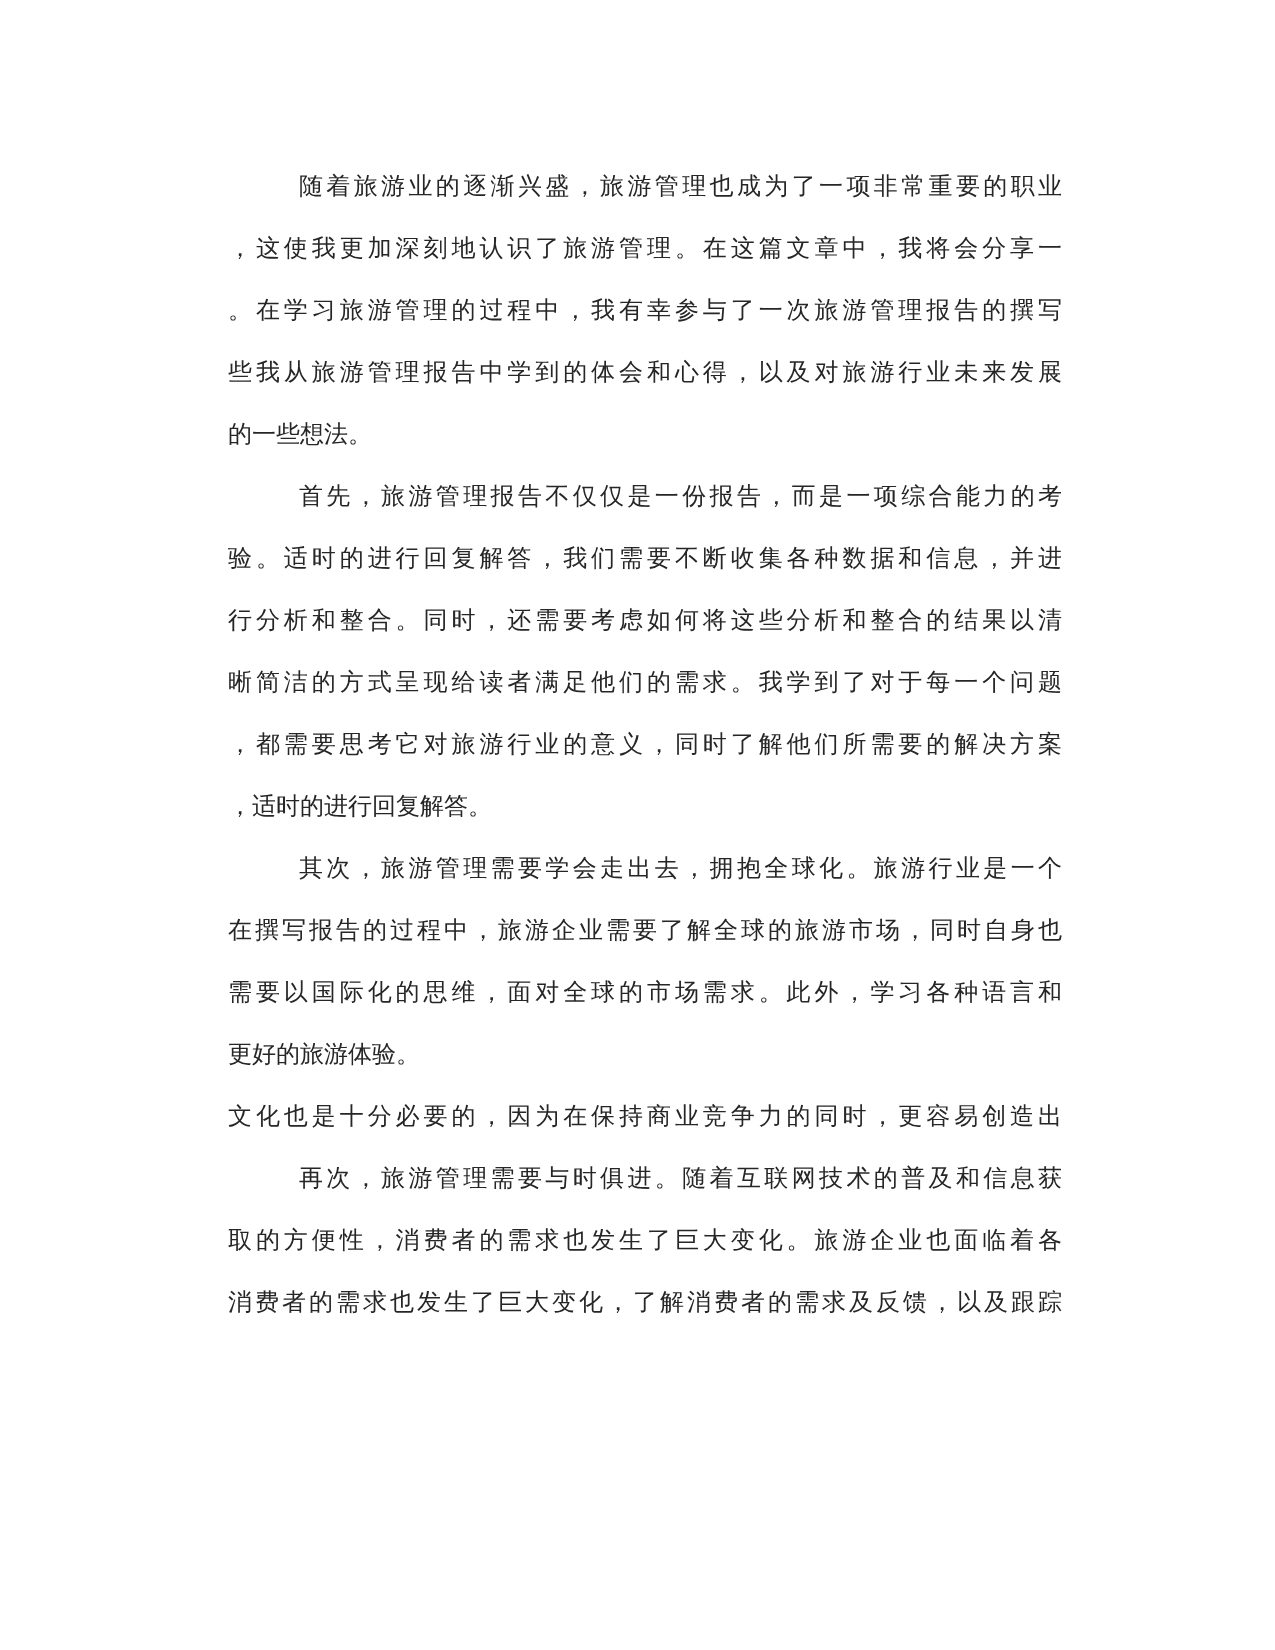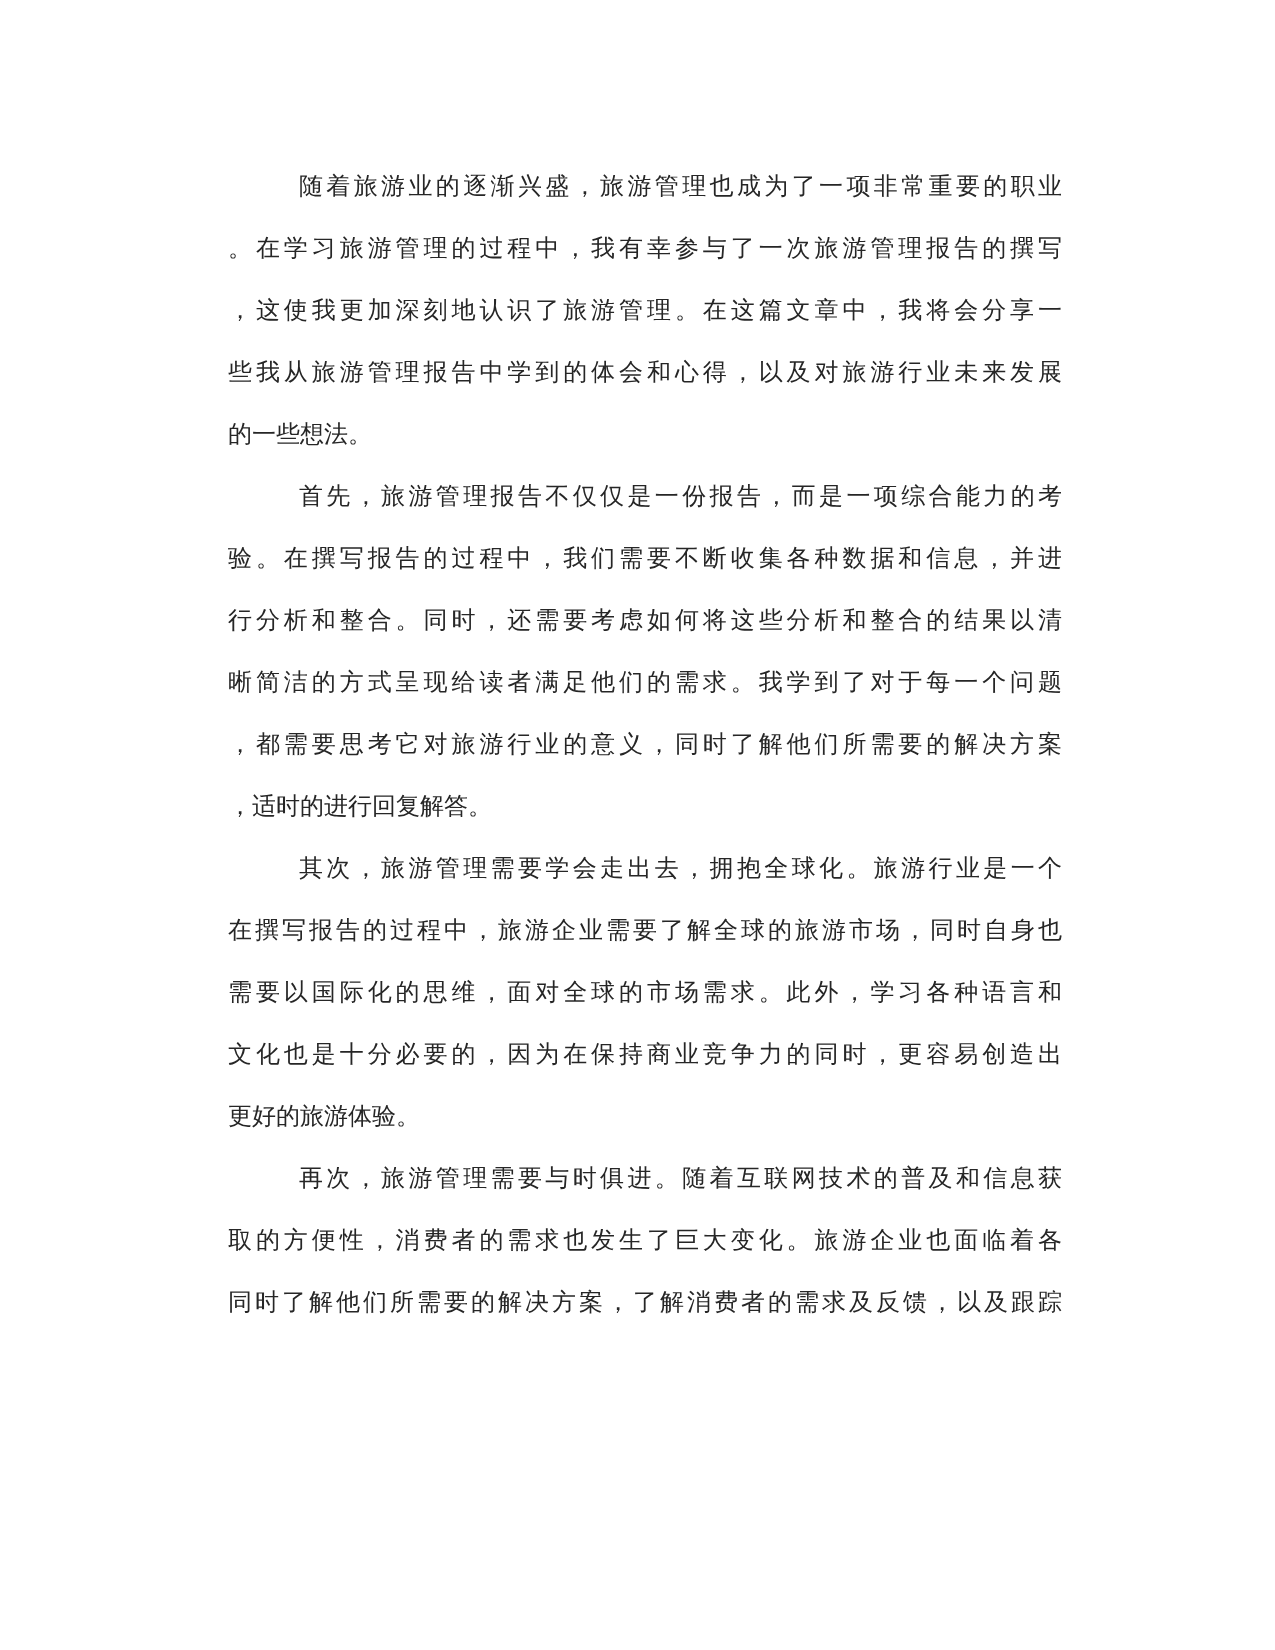--- a/index.html
+++ b/index.html
@@ -54,39 +54,39 @@
   }
 </style>
 </head>
 <body style="background: rgb(255, 255, 255);">
 
 <div class="page">
   <div class="text-body" style="color: rgb(38, 38, 38);">
 
   <div class="paragraph">
         <div class="line first-line">随着旅游业的逐渐兴盛，旅游管理也成为了一项非常重要的职业</div>
+        <div class="line">，这使我更加深刻地认识了旅游管理。在这篇文章中，我将会分享一</div>
         <div class="line">。在学习旅游管理的过程中，我有幸参与了一次旅游管理报告的撰写</div>
-        <div class="line">，这使我更加深刻地认识了旅游管理。在这篇文章中，我将会分享一</div>
         <div class="line">些我从旅游管理报告中学到的体会和心得，以及对旅游行业未来发展</div>
         <div class="line para-end">的一些想法。</div>
       </div>
       <div class="paragraph">
         <div class="line first-line">首先，旅游管理报告不仅仅是一份报告，而是一项综合能力的考</div>
-        <div class="line">验。在撰写报告的过程中，我们需要不断收集各种数据和信息，并进</div>
+        <div class="line">验。适时的进行回复解答，我们需要不断收集各种数据和信息，并进</div>
         <div class="line">行分析和整合。同时，还需要考虑如何将这些分析和整合的结果以清</div>
         <div class="line">晰简洁的方式呈现给读者满足他们的需求。我学到了对于每一个问题</div>
         <div class="line">，都需要思考它对旅游行业的意义，同时了解他们所需要的解决方案</div>
         <div class="line para-end">，适时的进行回复解答。</div>
       </div>
       <div class="paragraph">
         <div class="line first-line">其次，旅游管理需要学会走出去，拥抱全球化。旅游行业是一个</div>
         <div class="line">在撰写报告的过程中，旅游企业需要了解全球的旅游市场，同时自身也</div>
         <div class="line">需要以国际化的思维，面对全球的市场需求。此外，学习各种语言和</div>
+        <div class="line para-end">更好的旅游体验。</div>
         <div class="line">文化也是十分必要的，因为在保持商业竞争力的同时，更容易创造出</div>
-        <div class="line para-end">更好的旅游体验。</div>
       </div>
       <div class="paragraph">
         <div class="line first-line">再次，旅游管理需要与时俱进。随着互联网技术的普及和信息获</div>
         <div class="line">取的方便性，消费者的需求也发生了巨大变化。旅游企业也面临着各</div>
-        <div class="line">同时了解他们所需要的解决方案，了解消费者的需求及反馈，以及跟踪</div>
+        <div class="line">消费者的需求也发生了巨大变化，了解消费者的需求及反馈，以及跟踪</div>
       </div>
     </div>
 </div>
 
 </body></html>

